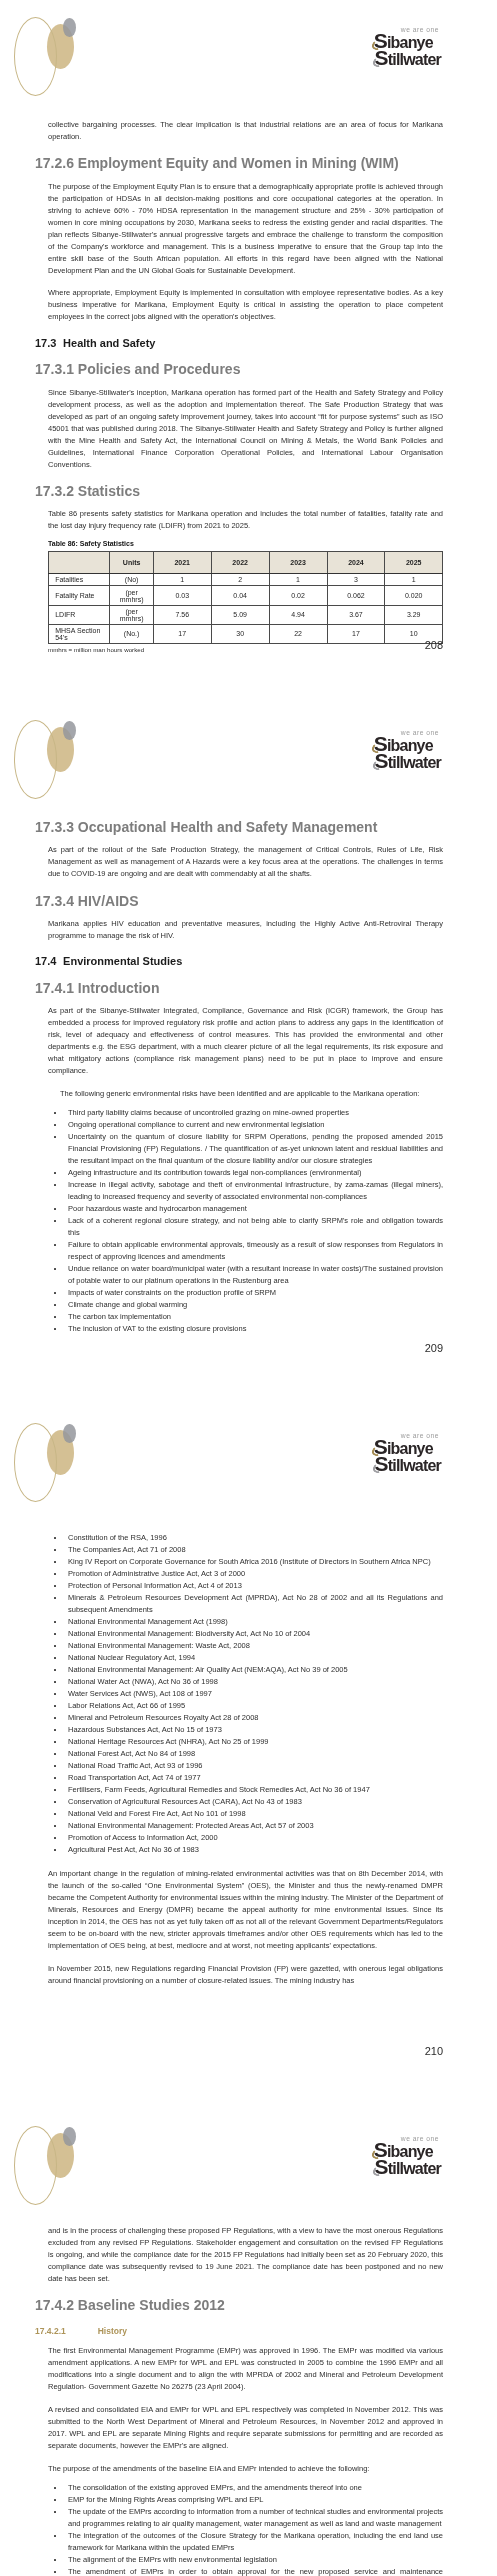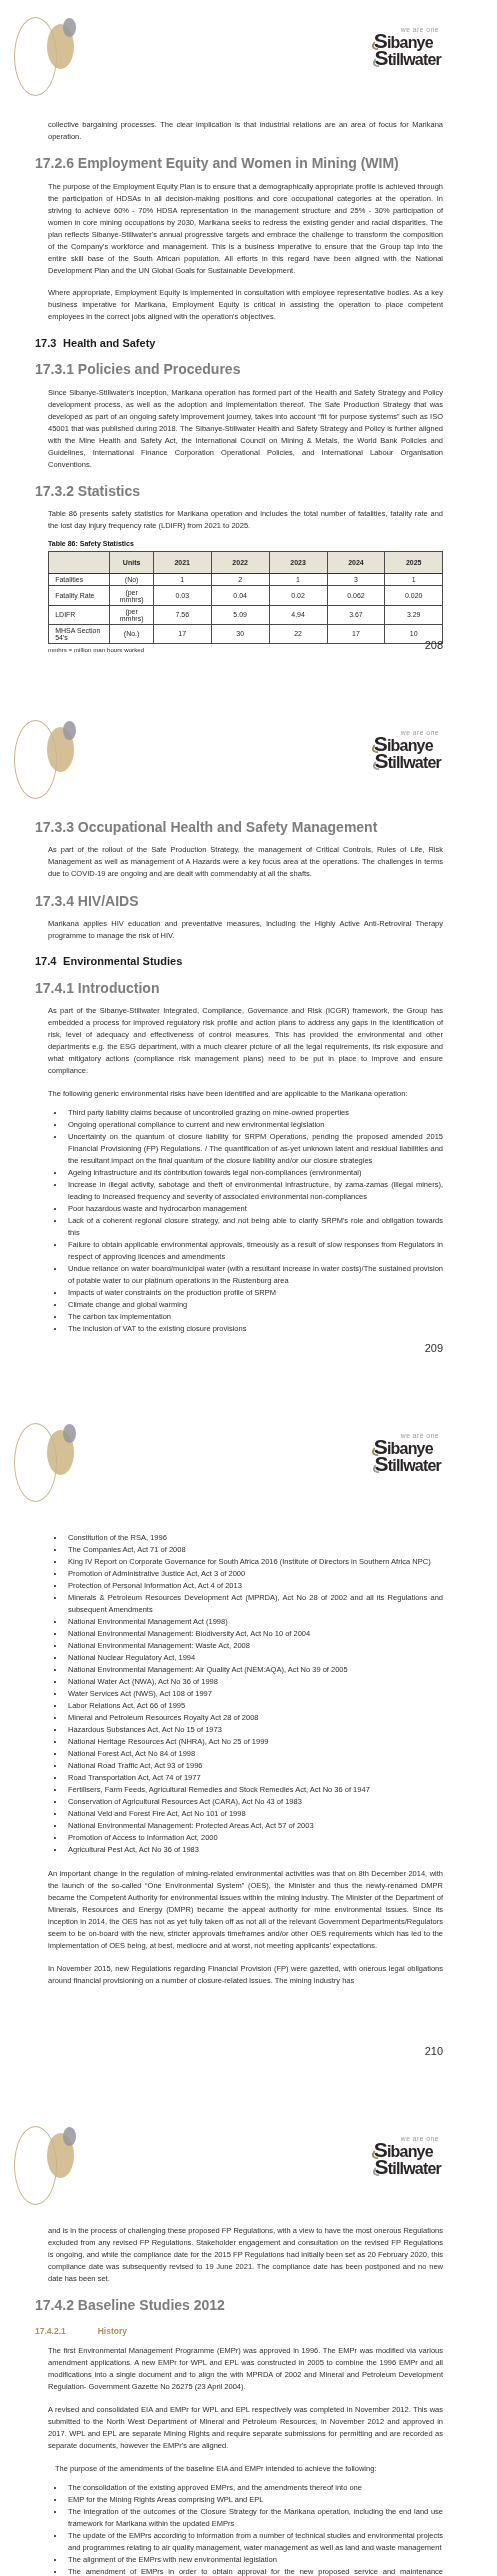--- a/index.html
+++ b/index.html
@@ -152,21 +152,21 @@
     </div>
 
     <div class="content t205">
       <h3 class="sub" style="margin-top:0;">17.3.3 Occupational Health and Safety Management</h3>
       <p class="body">As part of the rollout of the Safe Production Strategy, the management of Critical Controls, Rules of Life, Risk Management as well as management of A Hazards were a key focus area at the operations. The challenges in terms due to COVID-19 are ongoing and are dealt with commendably at all the shafts.</p>
       <h3 class="sub">17.3.4 HIV/AIDS</h3>
       <p class="body">Marikana applies HIV education and preventative measures, including the Highly Active Anti-Retroviral Therapy programme to manage the risk of HIV.</p>
       <h2 class="sec"><span class="num">17.4</span><span>Environmental Studies</span></h2>
       <h3 class="sub">17.4.1 Introduction</h3>
       <p class="body">As part of the Sibanye-Stillwater Integrated, Compliance, Governance and Risk (ICGR) framework, the Group has embedded a process for improved regulatory risk profile and action plans to address any gaps in the identification of risk, level of adequacy and effectiveness of control measures. This has provided the environmental and other departments e.g. the ESG department, with a much clearer picture of all the legal requirements, its risk exposure and what mitigatory actions (compliance risk management plans) need to be put in place to improve and ensure compliance.</p>
-      <p class="body" style="margin-bottom:7.2px;">The following generic environmental risks have been identified and are applicable to the Marikana operation:</p>
+      <p class="body" style="margin-bottom:7.2px;margin-left:12px;">The following generic environmental risks have been identified and are applicable to the Marikana operation:</p>
       <ul class="blist">
         <li>Third party liability claims because of uncontrolled grazing on mine-owned properties</li>
         <li>Ongoing operational compliance to current and new environmental legislation</li>
         <li>Uncertainty on the quantum of closure liability for SRPM Operations, pending the proposed amended 2015 Financial Provisioning (FP) Regulations. / The quantification of as-yet unknown latent and residual liabilities and the resultant impact on the final quantum of the closure liability and/or our closure strategies</li>
         <li>Ageing infrastructure and its contribution towards legal non-compliances (environmental)</li>
         <li>Increase in illegal activity, sabotage and theft of environmental infrastructure, by zama-zamas (illegal miners), leading to increased frequency and severity of associated environmental non-compliances</li>
         <li>Poor hazardous waste and hydrocarbon management</li>
         <li>Lack of a coherent regional closure strategy, and not being able to clarify SRPM's role and obligation towards this</li>
         <li>Failure to obtain applicable environmental approvals, timeously as a result of slow responses from Regulators in respect of approving licences and amendments</li>
         <li>Undue reliance on water board/municipal water (with a resultant increase in water costs)/The sustained provision of potable water to our platinum operations in the Rustenburg area</li>
@@ -237,26 +237,26 @@
       <div class="word line1"><span class="bigS gold">S</span><span>ibanye</span></div>
       <div class="word line2"><span class="bigS gray">S</span><span>tillwater</span></div>
     </div>
 
     <div class="content t205">
       <p class="body">and is in the process of challenging these proposed FP Regulations, with a view to have the most onerous Regulations excluded from any revised FP Regulations. Stakeholder engagement and consultation on the revised FP Regulations is ongoing, and while the compliance date for the 2015 FP Regulations had initially been set as 20 February 2020, this compliance date was subsequently revised to 19 June 2021. The compliance date has been postponed and no new date has been set.</p>
       <h3 class="sub">17.4.2 Baseline Studies 2012</h3>
       <h3 class="hist"><span class="num">17.4.2.1</span><span>History</span></h3>
       <p class="body">The first Environmental Management Programme (EMPr) was approved in 1996. The EMPr was modified via various amendment applications. A new EMPr for WPL and EPL was constructed in 2005 to combine the 1996 EMPr and all modifications into a single document and to align the with MPRDA of 2002 and Mineral and Petroleum Development Regulation- Government Gazette No 26275 (23 April 2004).</p>
       <p class="body">A revised and consolidated EIA and EMPr for WPL and EPL respectively was completed in November 2012. This was submitted to the North West Department of Mineral and Petroleum Resources, in November 2012 and approved in 2017. WPL and EPL are separate Mining Rights and require separate submissions for permitting and are recorded as separate documents, however the EMPr's are aligned.</p>
-      <p class="body" style="margin-bottom:7.2px;margin-left:7px;">The purpose of the amendments of the baseline EIA and EMPr intended to achieve the following:</p>
+      <p class="body" style="margin-bottom:7.2px;">The purpose of the amendments of the baseline EIA and EMPr intended to achieve the following:</p>
       <ul class="blist" style="margin-bottom:12.4px;">
         <li>The consolidation of the existing approved EMPrs, and the amendments thereof into one</li>
         <li>EMP for the Mining Rights Areas comprising WPL and EPL</li>
+        <li>The update of the EMPrs according to information from a number of technical studies and environmental projects and programmes relating to air quality management, water management as well as land and waste management</li>
         <li>The integration of the outcomes of the Closure Strategy for the Marikana operation, including the end land use framework for Marikana within the updated EMPrs</li>
-        <li>The update of the EMPrs according to information from a number of technical studies and environmental projects and programmes relating to air quality management, water management as well as land and waste management</li>
         <li>The alignment of the EMPrs with new environmental legislation</li>
         <li>The amendment of EMPrs in order to obtain approval for the new proposed service and maintenance infrastructure developments</li>
         <li>Amendments to these EMPrs have been undertaken for specific projects triggering environmental authorisations since the submission and approvals of the EMP's. Specific studies are listed in the References Section</li>
       </ul>
 
     </div>
 
   </section>
 
 </div>

